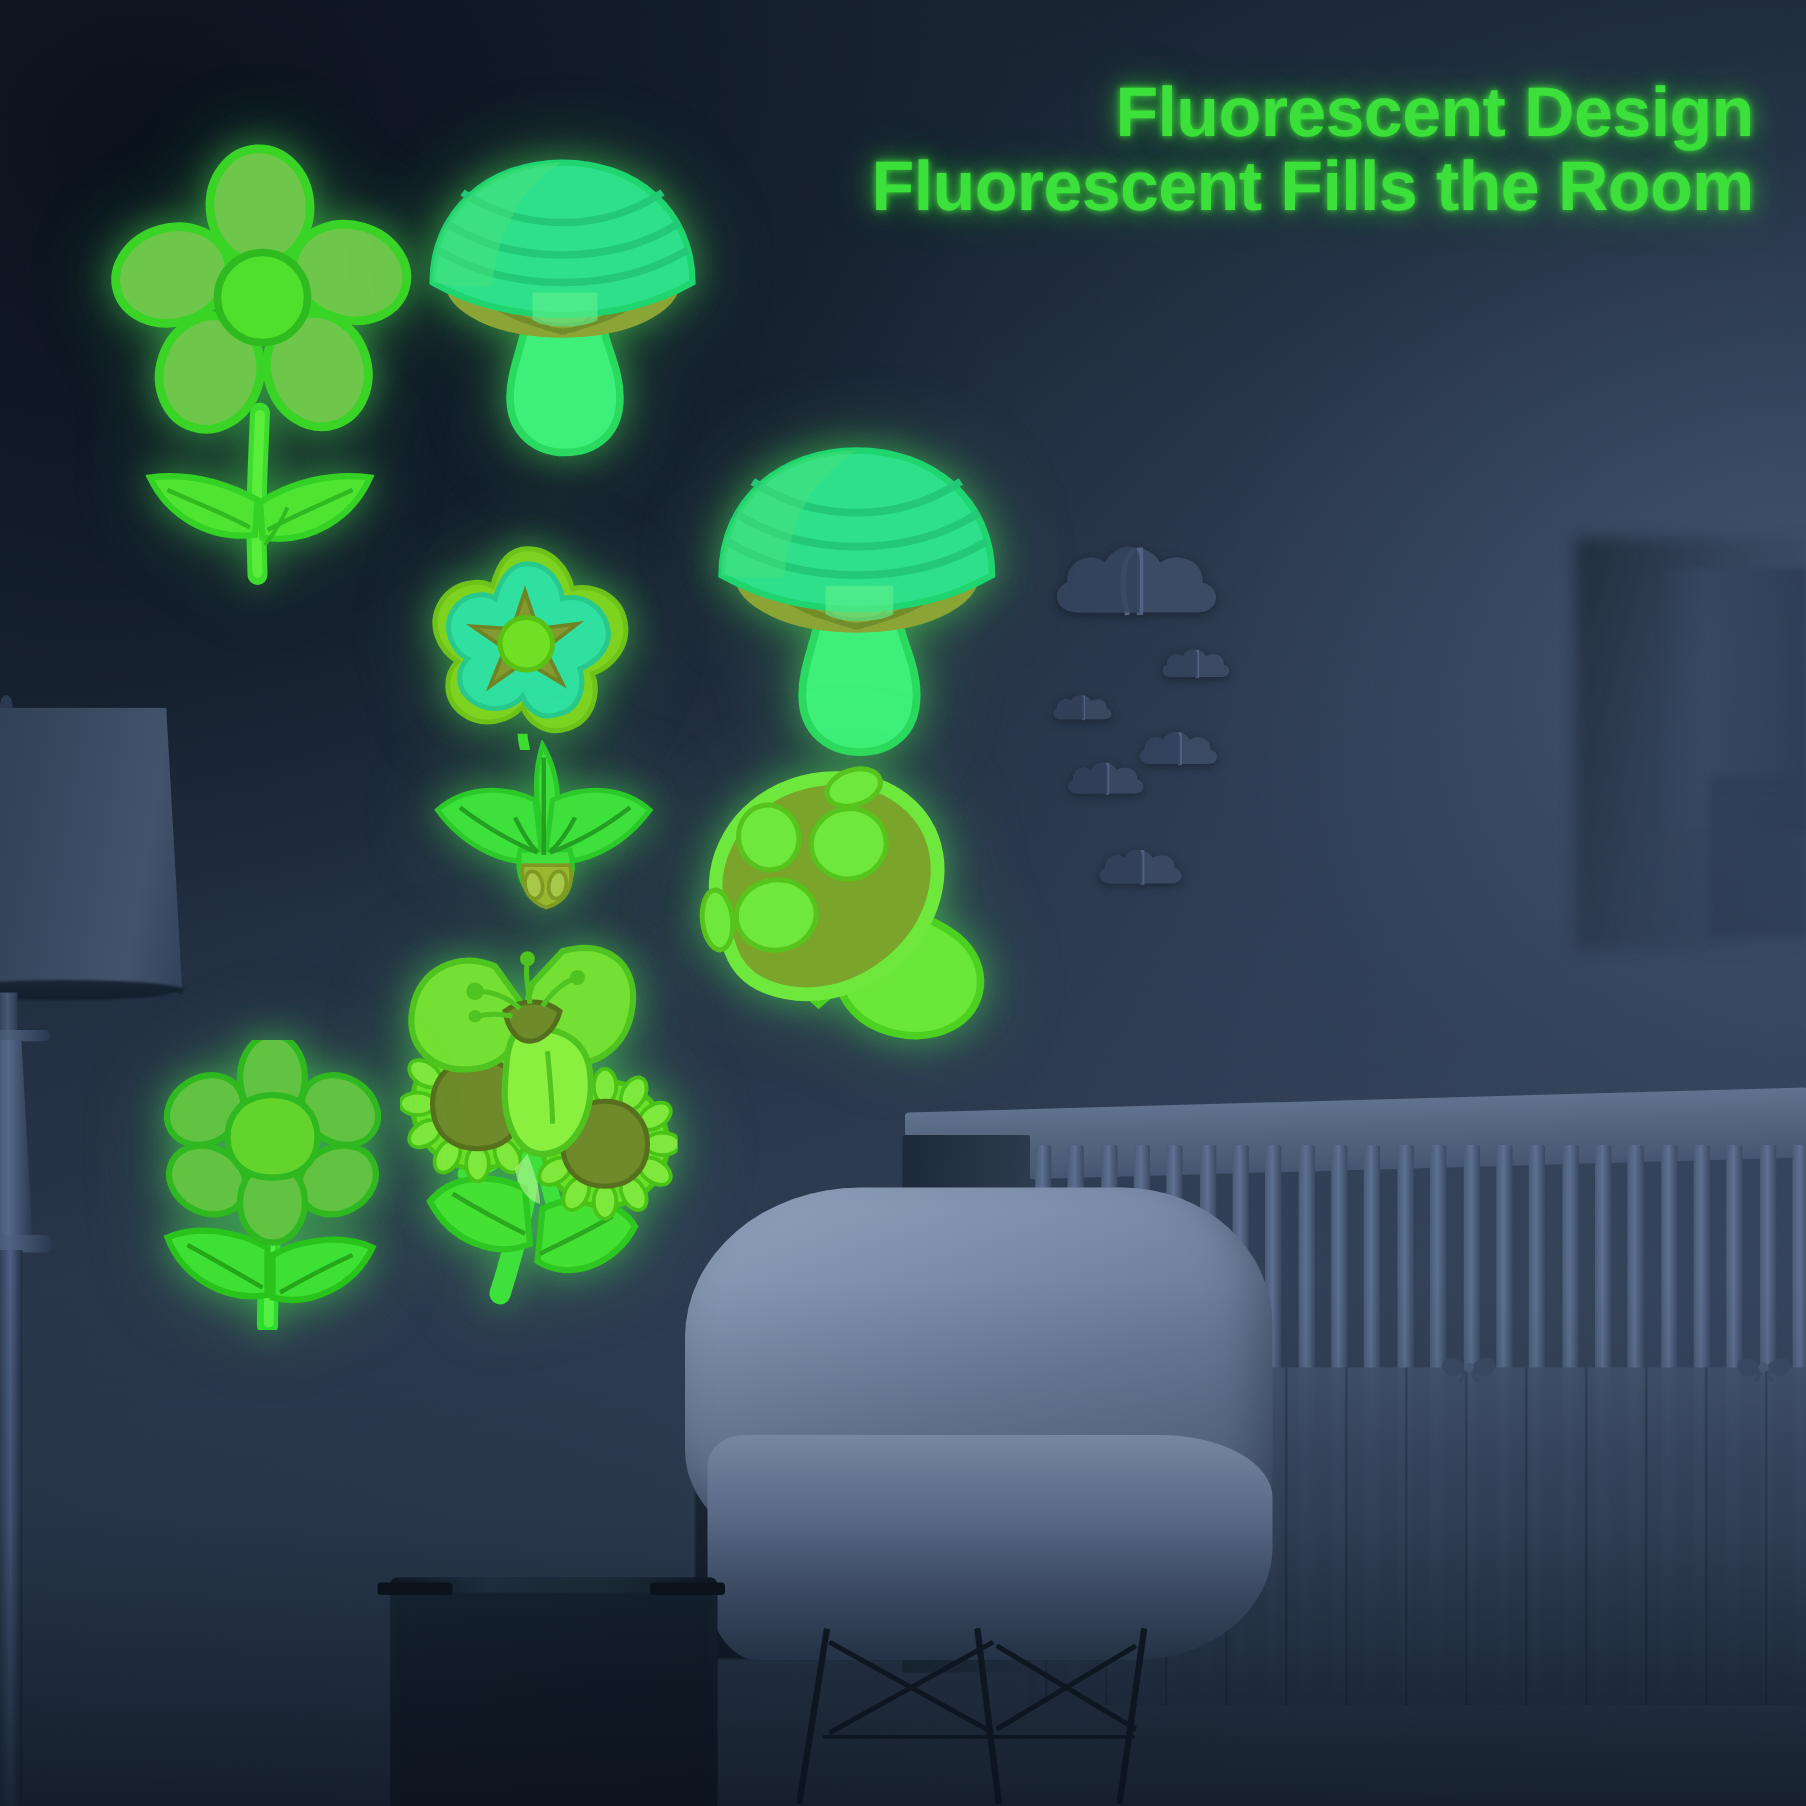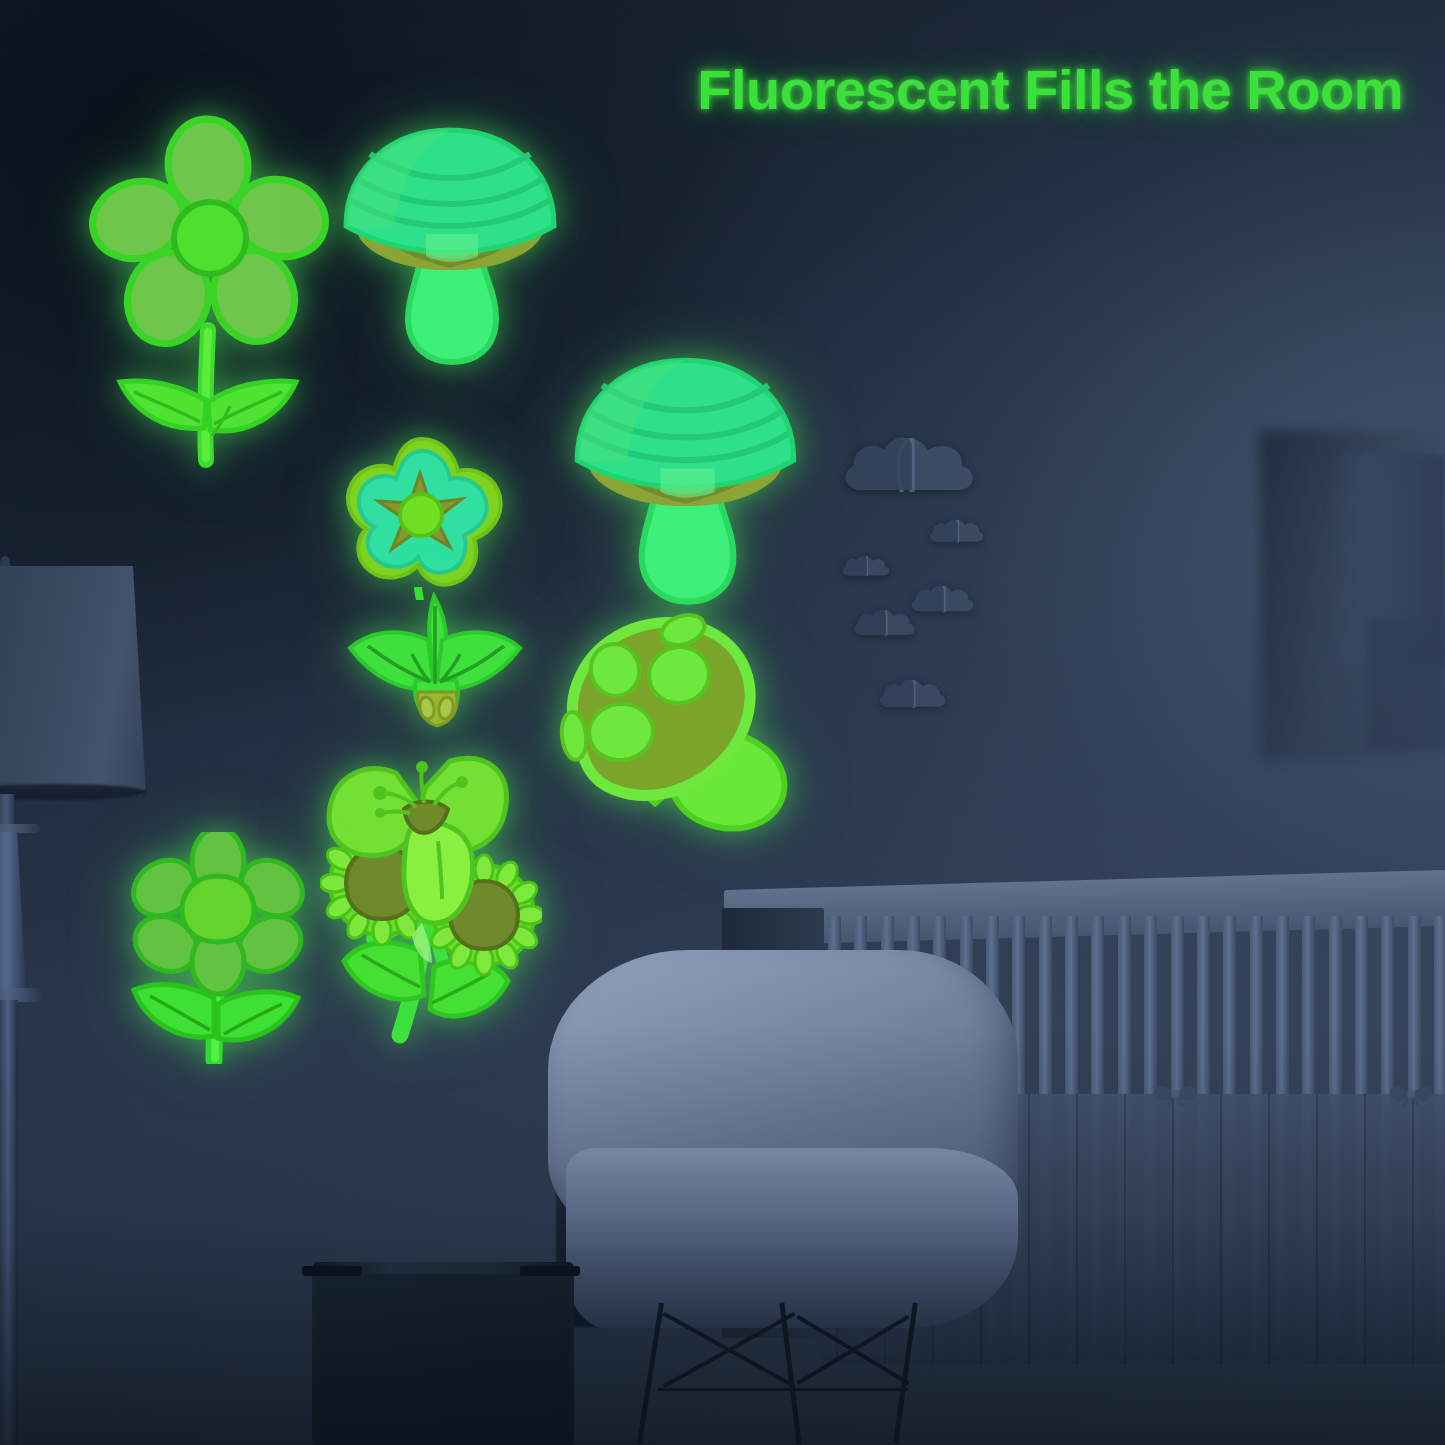--- a/index.html
+++ b/index.html
@@ -129,20 +129,21 @@
 <body>
 
 <div id="scene">
 
   <div class="wall-texture"></div>
   <div class="wall-shadow-tr"></div>
   <div class="wall-edge-tr"></div>
   <div class="wall-edge-tr2"></div>
 
   <div class="headline">
+    <span class="l1">Fluorescent Design</span>
     <span class="l2">Fluorescent Fills the Room</span>
   </div>
 
   <div class="lamp">
     <div class="lamp-finial"></div>
     <div class="lamp-shade"></div>
     <div class="lamp-shade-bottom"></div>
     <div class="lamp-neck"></div>
     <div class="lamp-collar"></div>
     <div class="lamp-column"></div>

